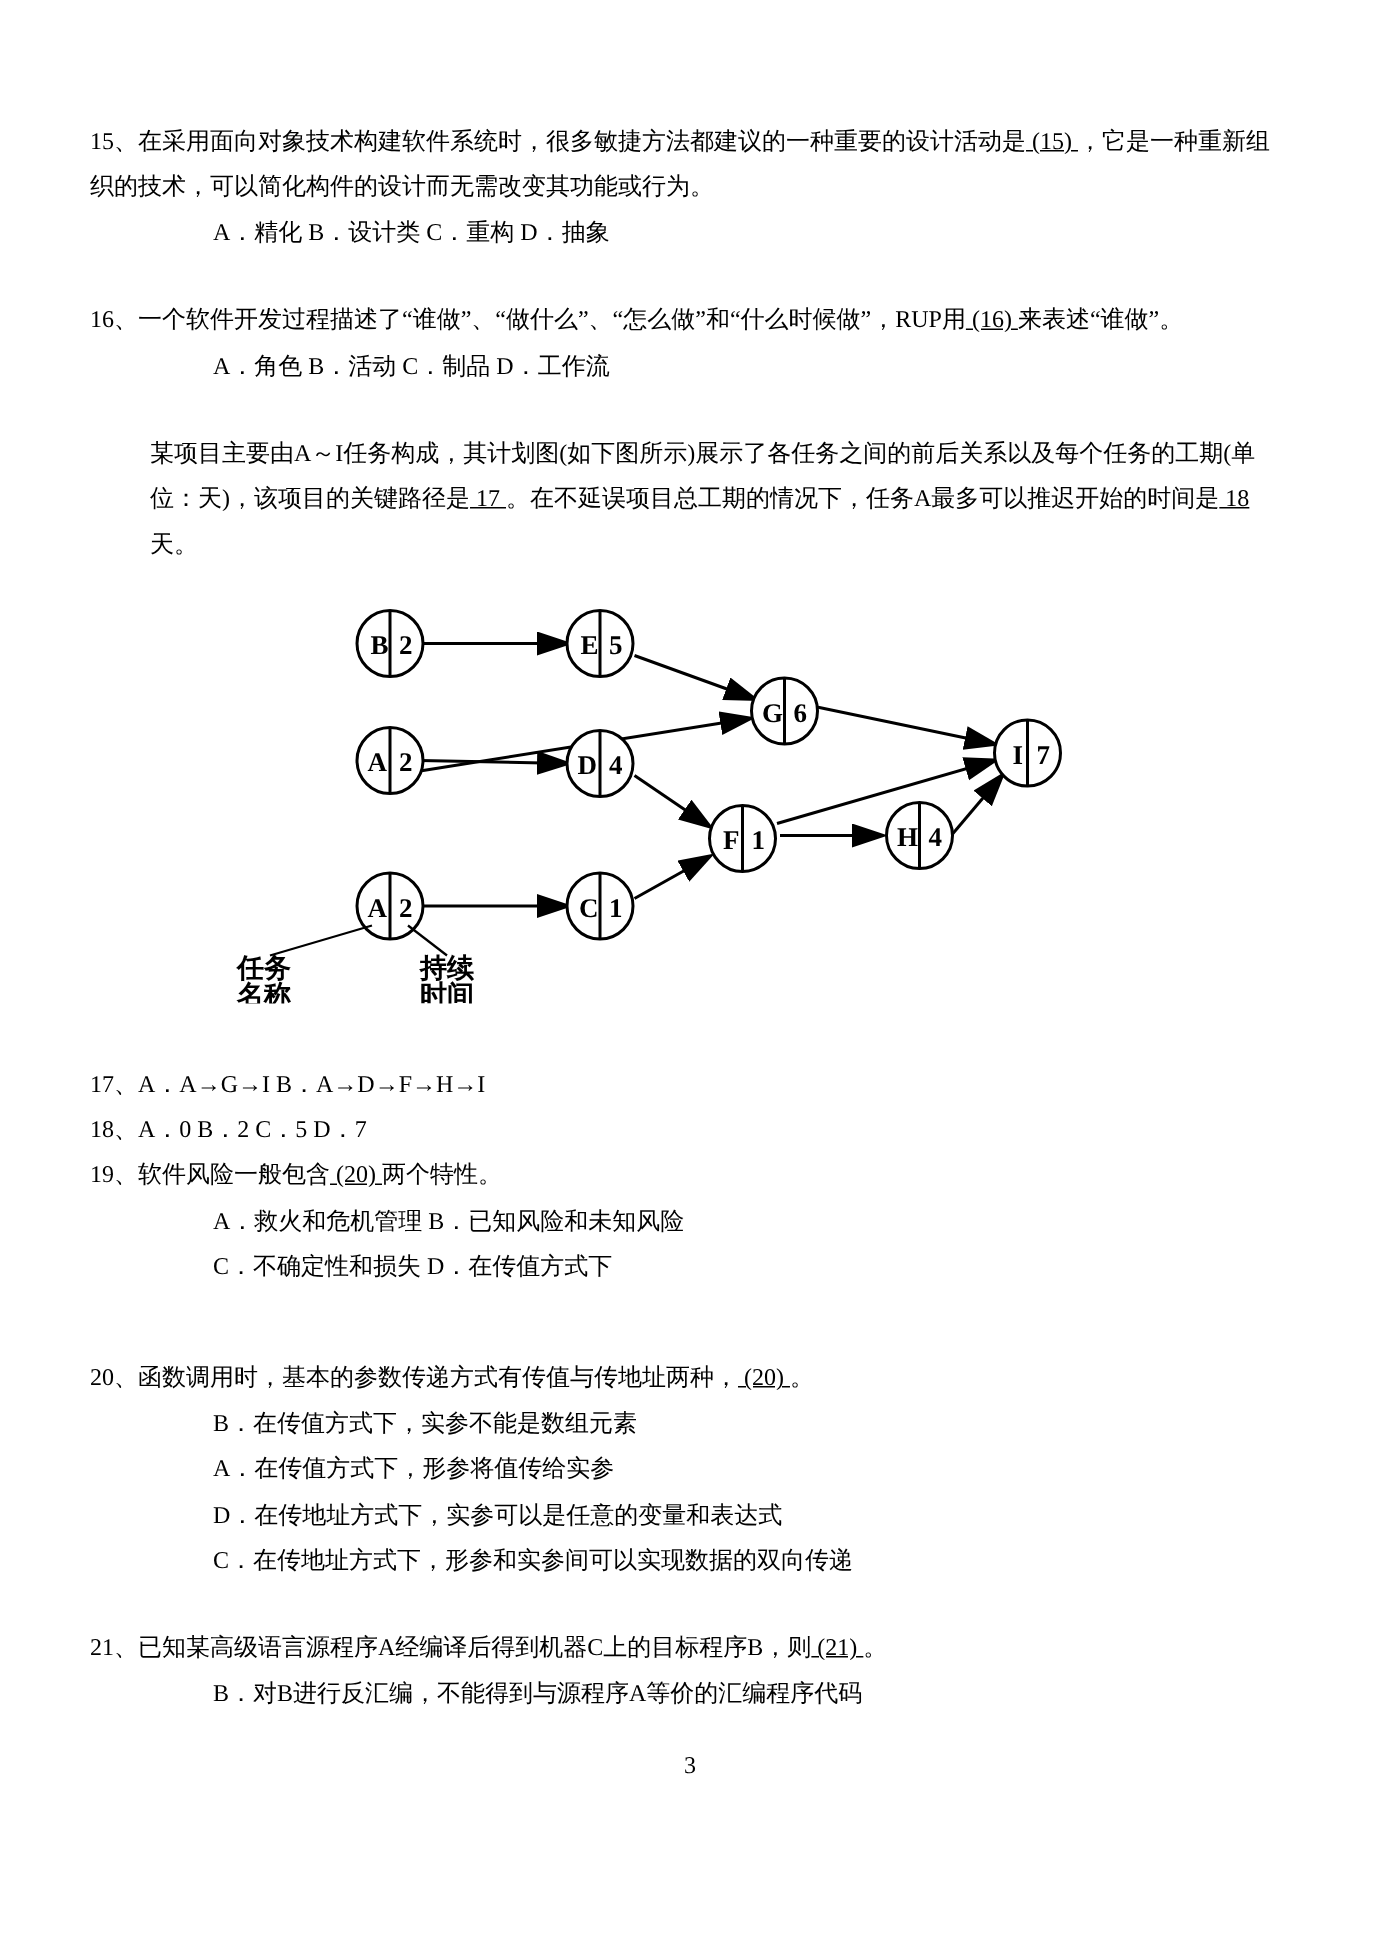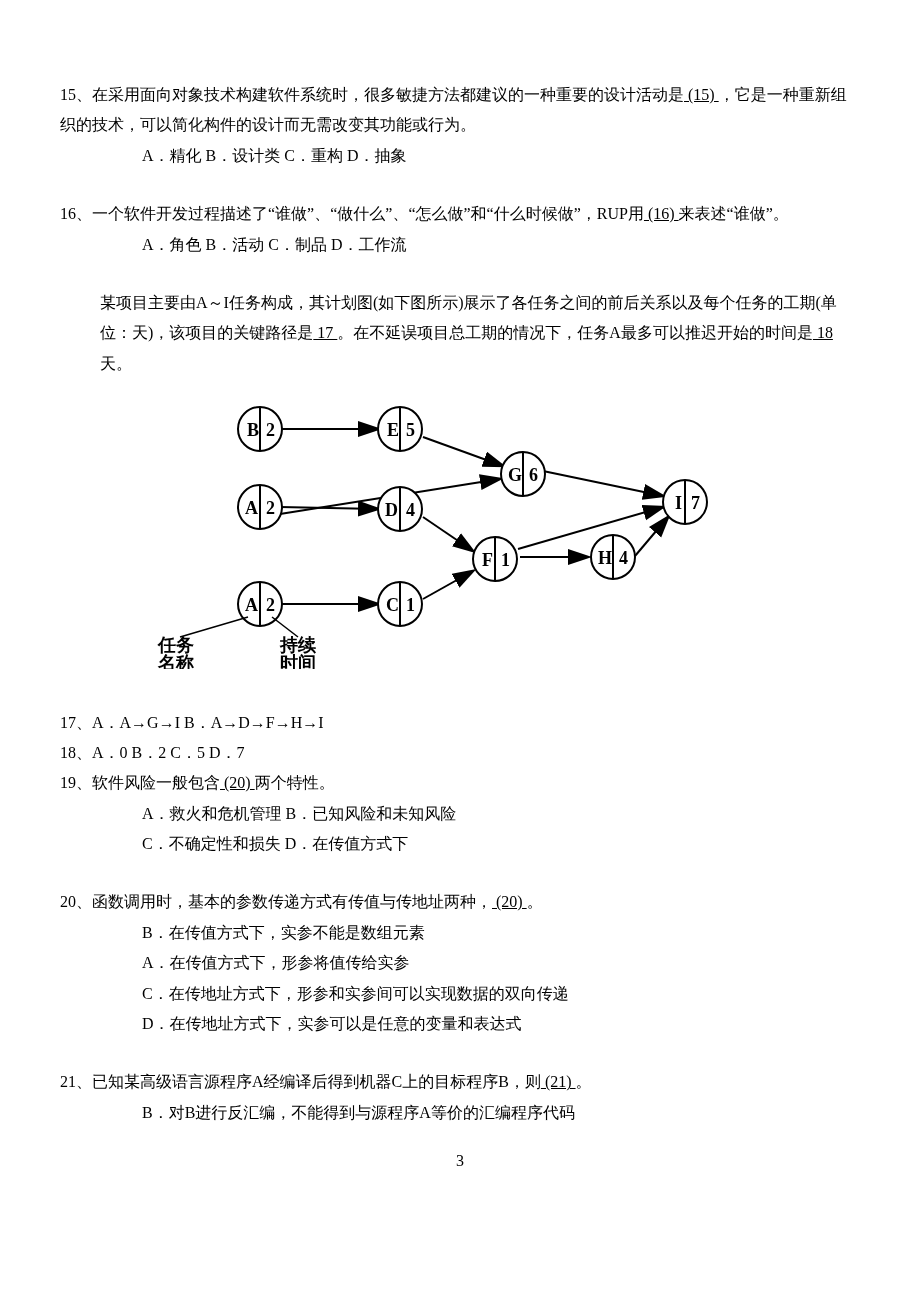--- a/index.html
+++ b/index.html
@@ -138,28 +138,28 @@
 </div>
 
 <div>
   <div>
     <span>19、软件风险一般包含</span><span class="blank">   (20)   </span><span>两个特性。</span>
   </div>
   <div class="opt-line">A．救火和危机管理        B．已知风险和未知风险</div>
   <div class="opt-line">C．不确定性和损失        D．在传值方式下</div>
 </div>
 
-<div class="question" style="margin-top:28px">
+<div class="question" style="margin-top:44px">
   <div>
     <span>20、函数调用时，基本的参数传递方式有传值与传地址两种，</span><span class="blank">   (20)   </span><span>。</span>
   </div>
   <div class="opt-line">B．在传值方式下，实参不能是数组元素</div>
   <div class="opt-line">A．在传值方式下，形参将值传给实参</div>
+  <div class="opt-line">D．在传地址方式下，实参可以是任意的变量和表达式</div>
   <div class="opt-line">C．在传地址方式下，形参和实参间可以实现数据的双向传递</div>
-  <div class="opt-line">D．在传地址方式下，实参可以是任意的变量和表达式</div>
 </div>
 
 <div>
   <div>
     <span>21、已知某高级语言源程序A经编译后得到机器C上的目标程序B，则</span><span class="blank">   (21)   </span><span>。</span>
   </div>
   <div class="opt-line">B．对B进行反汇编，不能得到与源程序A等价的汇编程序代码</div>
 </div>
 
 <div class="page-num">3</div>

